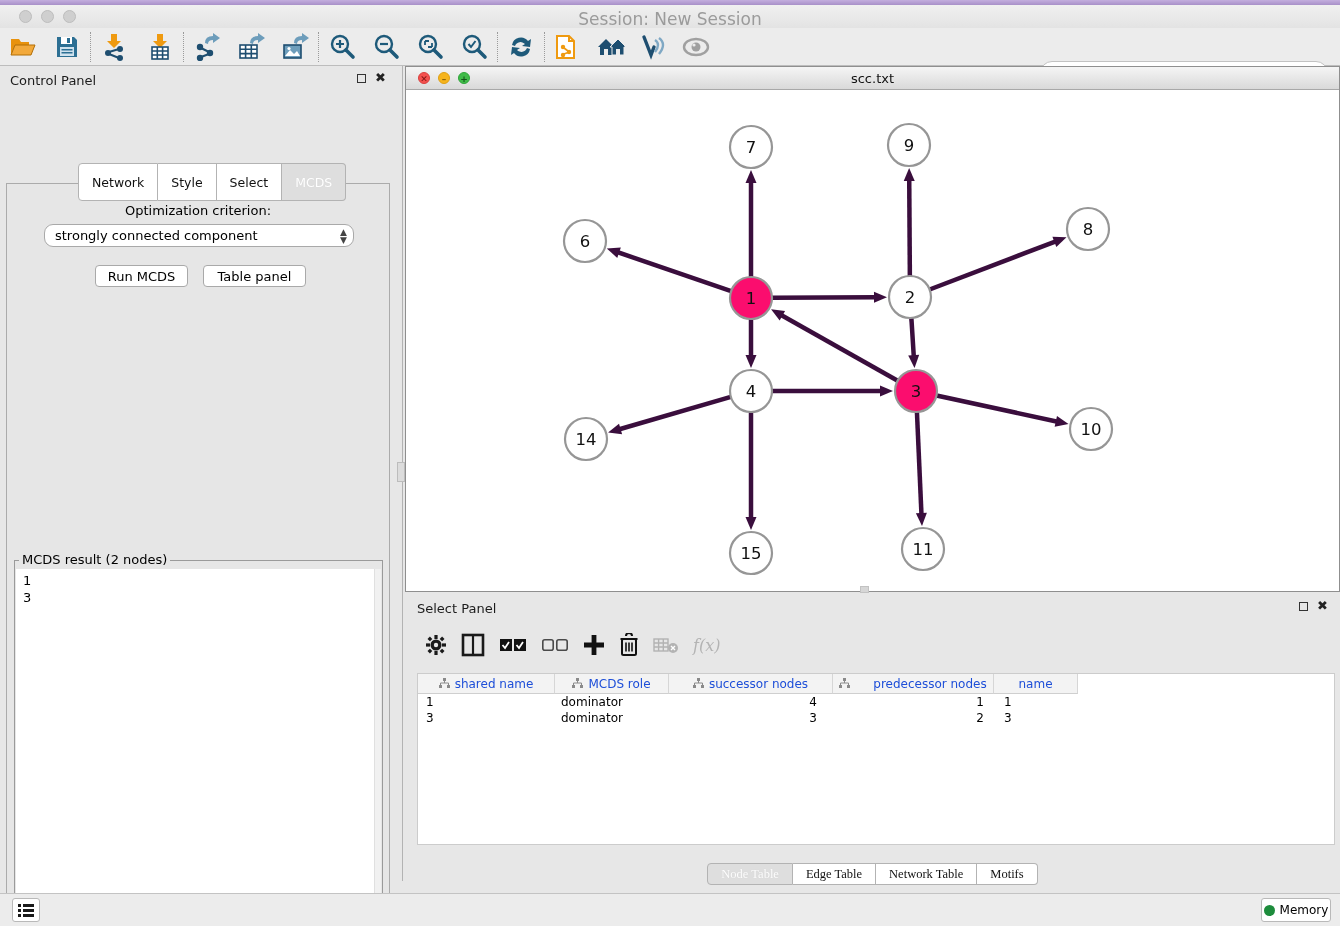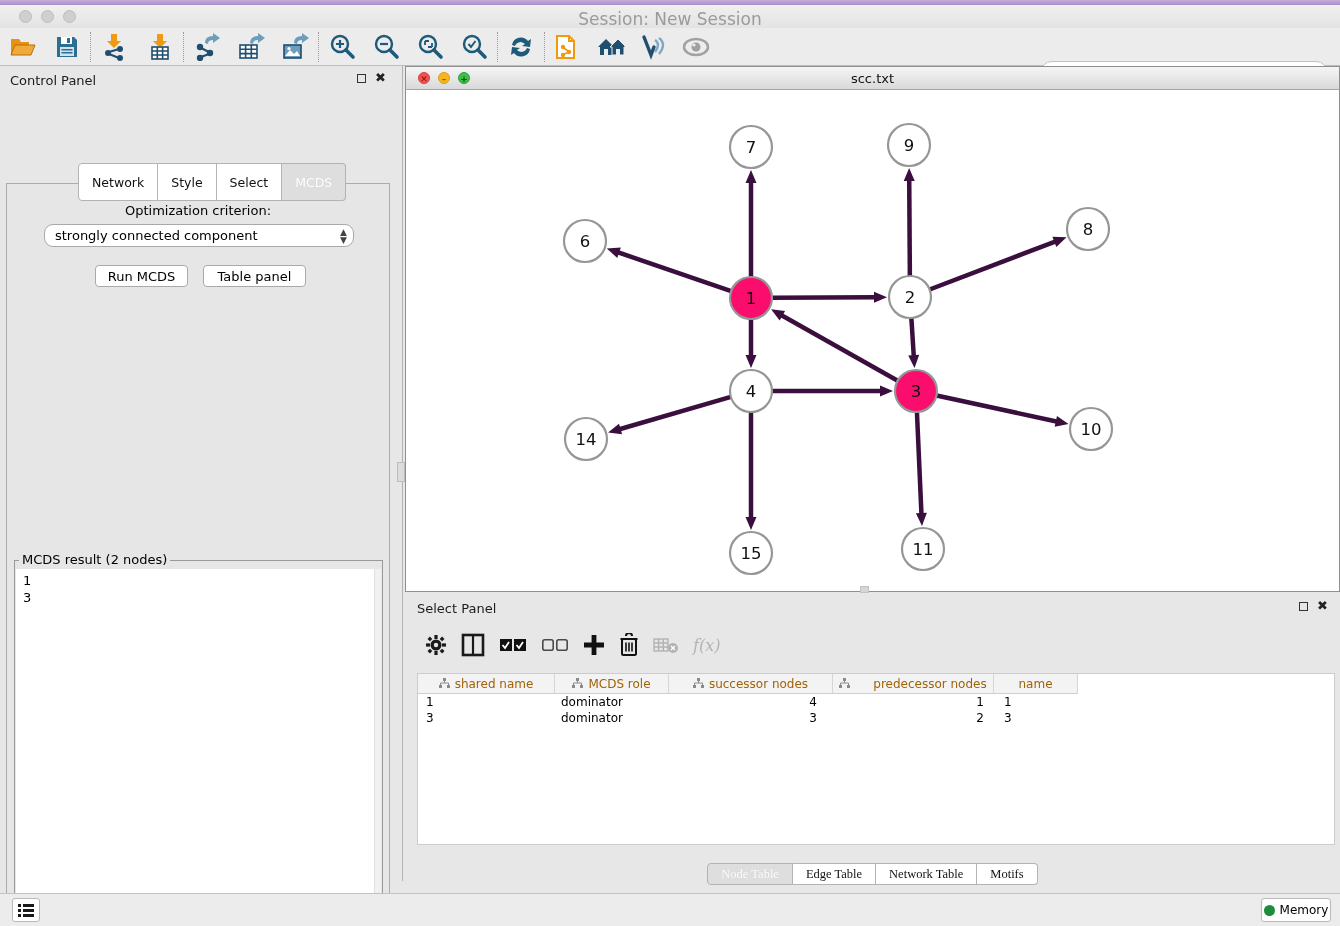--- a/index.html
+++ b/index.html
@@ -85,21 +85,21 @@
   
   .table-panel { position:absolute; left:405px; top:595px; width:935px; height:295px; background:#e7e7e7; }
   .tp-header { position:absolute; left:12px; top:6px; }
   .tp-hdr-btns { position:absolute; right:12px; top:6px; display:flex; gap:9px; align-items:center; }
   .tp-toolbar { position:absolute; left:12px; top:30px; right:8px; height:40px;
                 display:flex; align-items:center; gap:14px; padding-left:8px; }
   .tp-table { position:absolute; left:12px; top:78px; width:918px; height:172px; background:#fff;
               border:1px solid #cccccc; font-size:12px; }
   .tp-head-row { display:flex; height:20px; }
   .tp-head-cell { background:#f3f3f3; border-right:1px solid #d6d6d6; border-bottom:1px solid #cfcfcf;
-              display:flex; align-items:center; justify-content:center; gap:5px; color:#a16207; }
+              display:flex; align-items:center; justify-content:center; gap:5px; color:#1d4ed8; }
   .tp-row { display:flex; height:16px; align-items:center; color:#000; }
   .tp-cell { overflow:hidden; white-space:nowrap; }
   .tp-tabbar { position:absolute; left:0; right:0; top:268px; display:flex; justify-content:center; }
   .tp-tab { height:22px; padding:0 13px; background:#fff; border:1px solid #b3b3b3; border-left:none;
             font-size:12.5px; display:flex; align-items:center; color:#111;font-family:Liberation Serif, serif; }
   .tp-tab:first-child { border-left:1px solid #b3b3b3; border-radius:4px 0 0 4px; }
   .tp-tab:last-child { border-radius:0 4px 4px 0; }
   .tp-tab.active { background:#dedede; color:#fdfdfd; text-shadow:0 0 1px #cfcfcf; }
 
   

